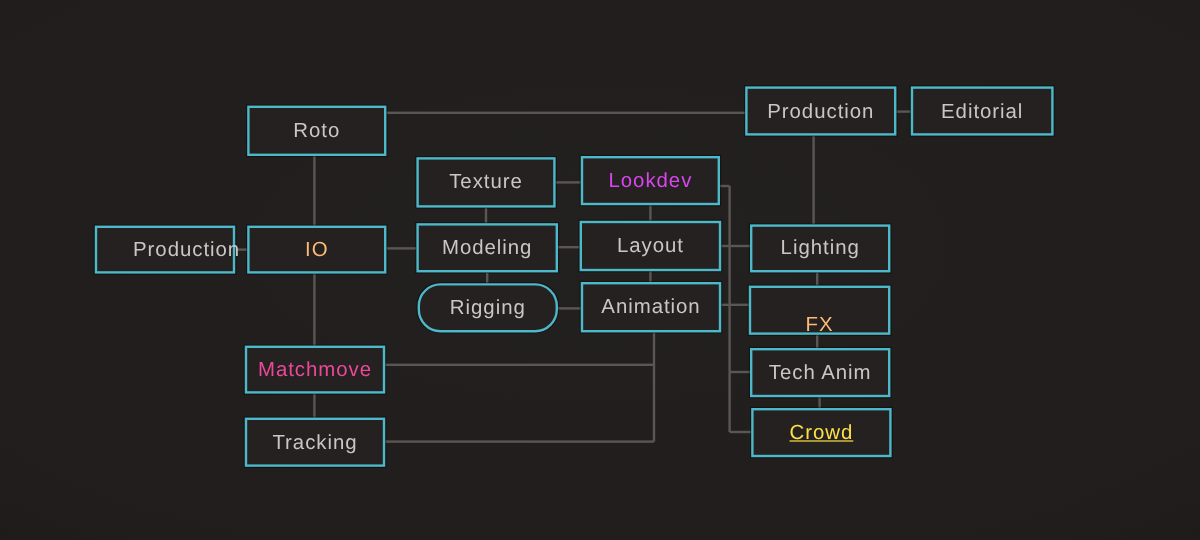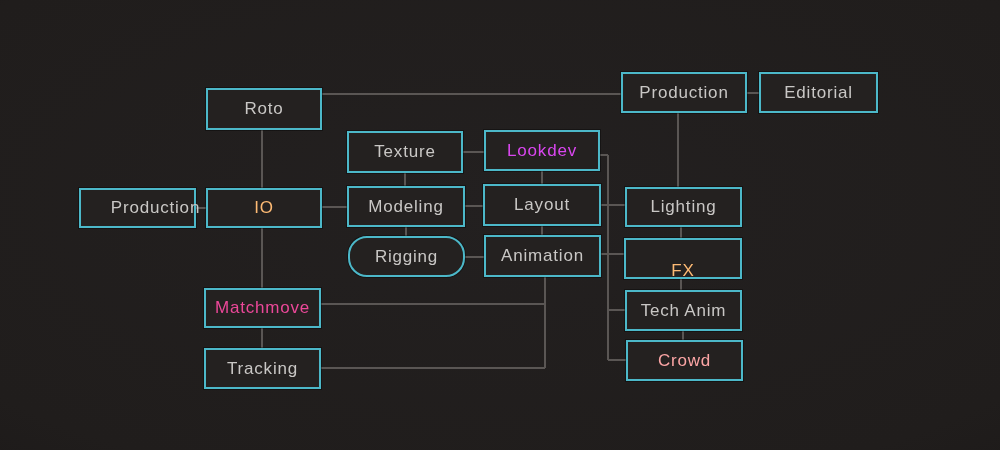--- a/index.html
+++ b/index.html
@@ -113,15 +113,15 @@
     <div class="node" style="left: 204px; top: 288px; width: 117px; height: 40px; border-color: rgb(76, 184, 201); background: rgb(36, 33, 32);">
       <span class="label" style="color: #ec4899;">Matchmove</span>
     </div>
     <div class="node" style="left: 625px; top: 290px; width: 117px; height: 41px; border-color: rgb(76, 184, 201); background: rgb(36, 33, 32);">
       <span class="label" style="color: rgb(201, 199, 197);">Tech Anim</span>
     </div>
     <div class="node" style="left: 204px; top: 348px; width: 117px; height: 41px; border-color: rgb(76, 184, 201); background: rgb(36, 33, 32);">
       <span class="label" style="color: rgb(201, 199, 197);">Tracking</span>
     </div>
     <div class="node" style="left: 626px; top: 340px; width: 117px; height: 41px; border-color: rgb(76, 184, 201); background: rgb(36, 33, 32);">
-      <span class="label" style="color: #fca5a5;">Crowd</span>
+      <span class="label" style="color: #fde047; text-decoration: underline;">Crowd</span>
     </div>
   </div>
 
 </body></html>

